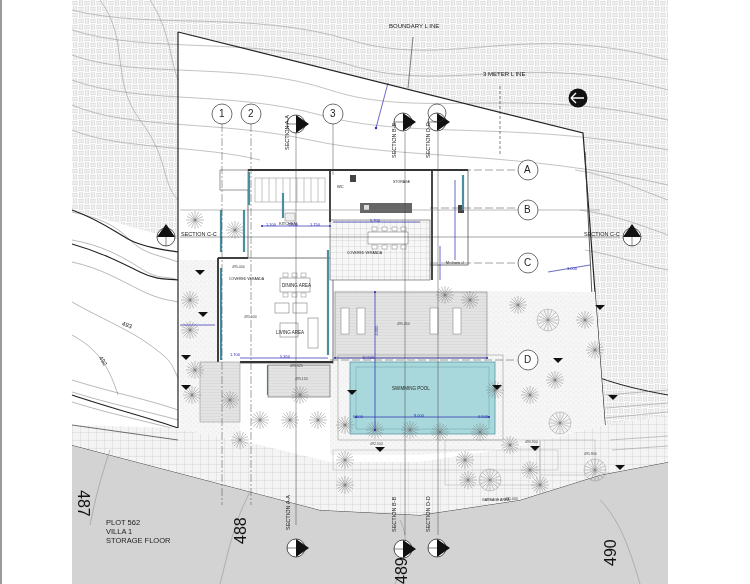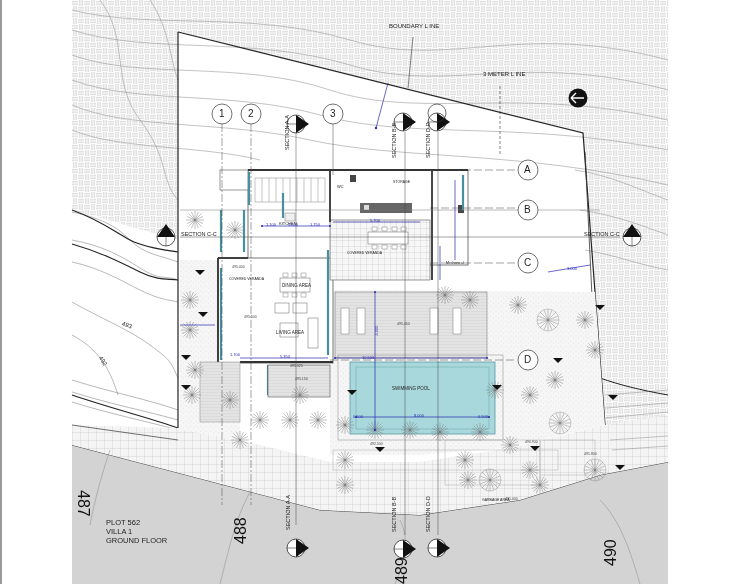--- a/index.html
+++ b/index.html
@@ -443,14 +443,14 @@
 <div class="overlay contour-big" style="left:92px;top:490px;transform:rotate(90deg);transform-origin:left top;">487</div>
 <div class="overlay contour-big" style="left:232px;top:544px;transform:rotate(-90deg);transform-origin:left top;">488</div>
 <div class="overlay contour-big" style="left:393px;top:584px;transform:rotate(-90deg);transform-origin:left top;">489</div>
 <div class="overlay contour-big" style="left:602px;top:566px;transform:rotate(-90deg);transform-origin:left top;">490</div>
 <div class="overlay" style="left:122px;top:322px;font-size:6px;transform:rotate(20deg);">493</div>
 <div class="overlay" style="left:98px;top:358px;font-size:6px;transform:rotate(55deg);">492</div>
 
 <div class="overlay title-block">
   <div>PLOT 562</div>
   <div>VILLA 1</div>
-  <div>GROUND FLOOR</div>
+  <div>STORAGE FLOOR</div>
 </div>
 
 </body></html>

